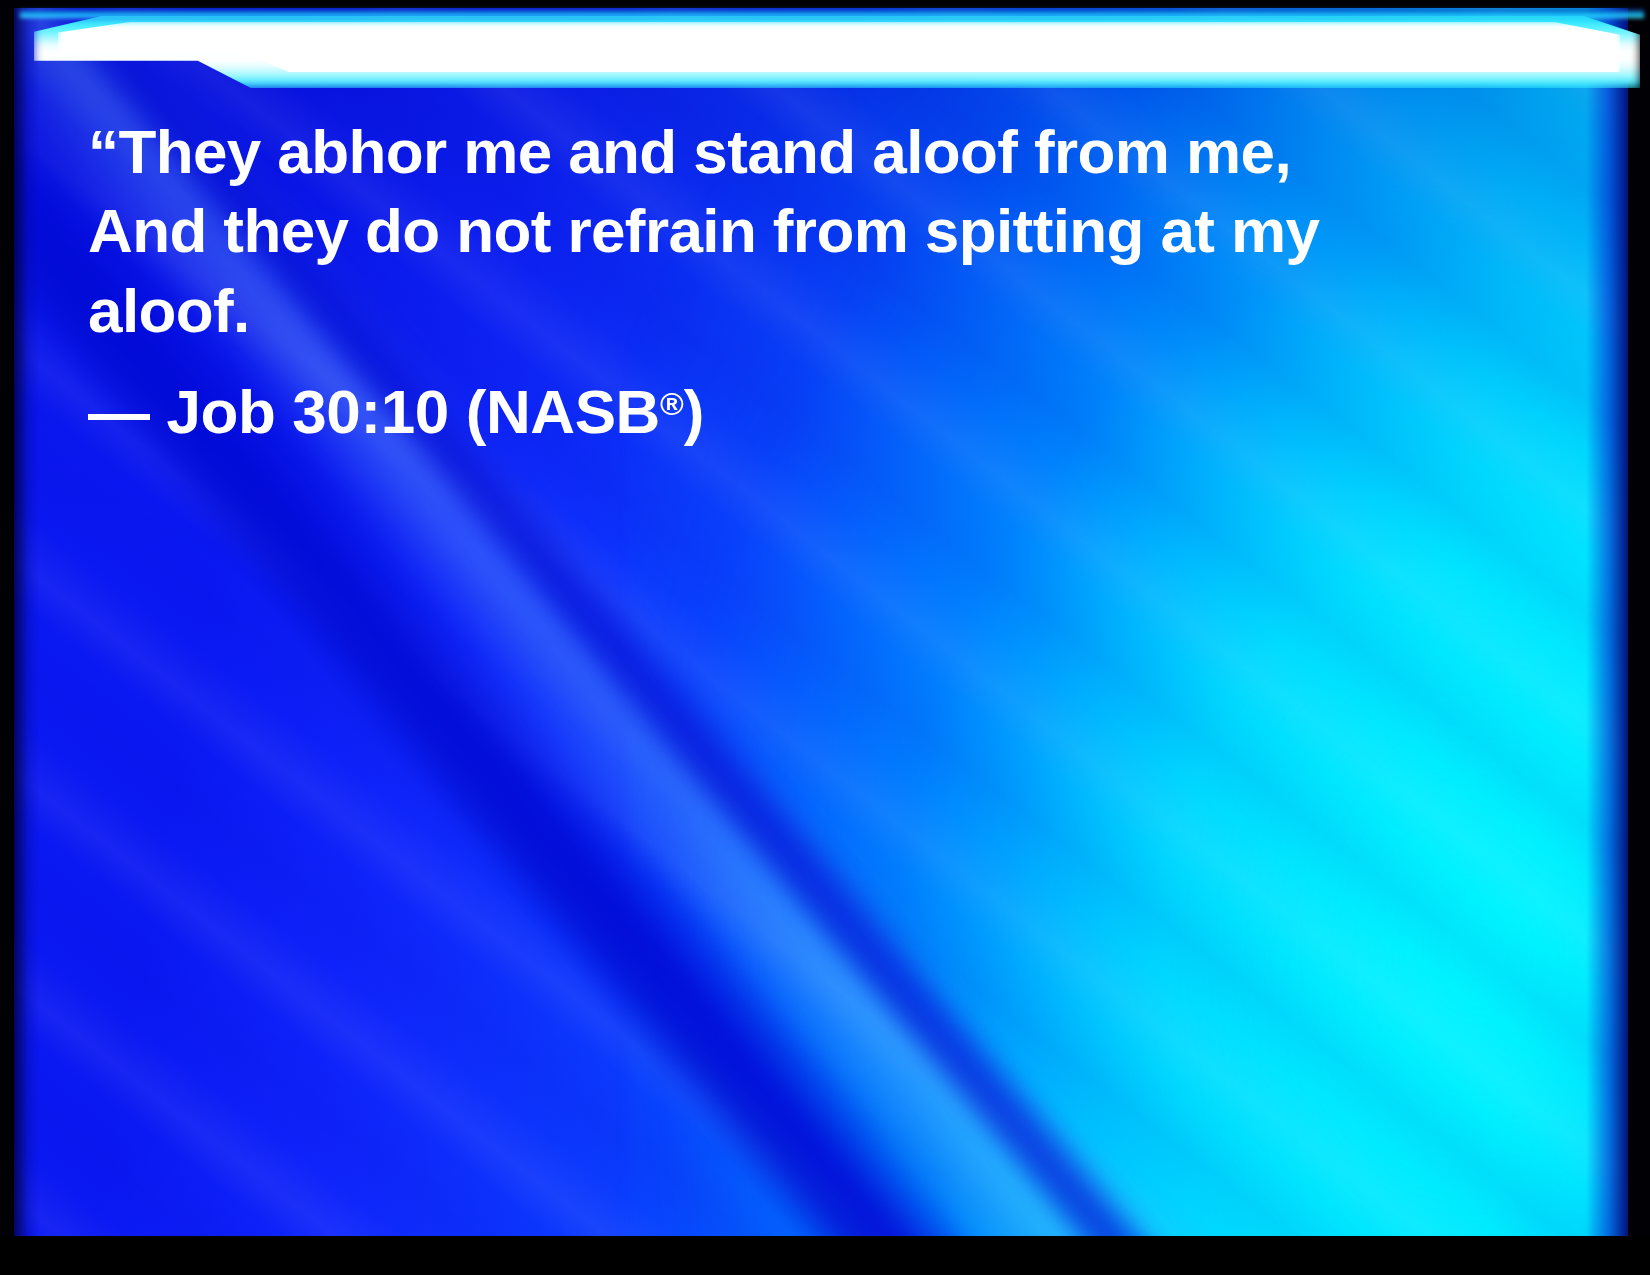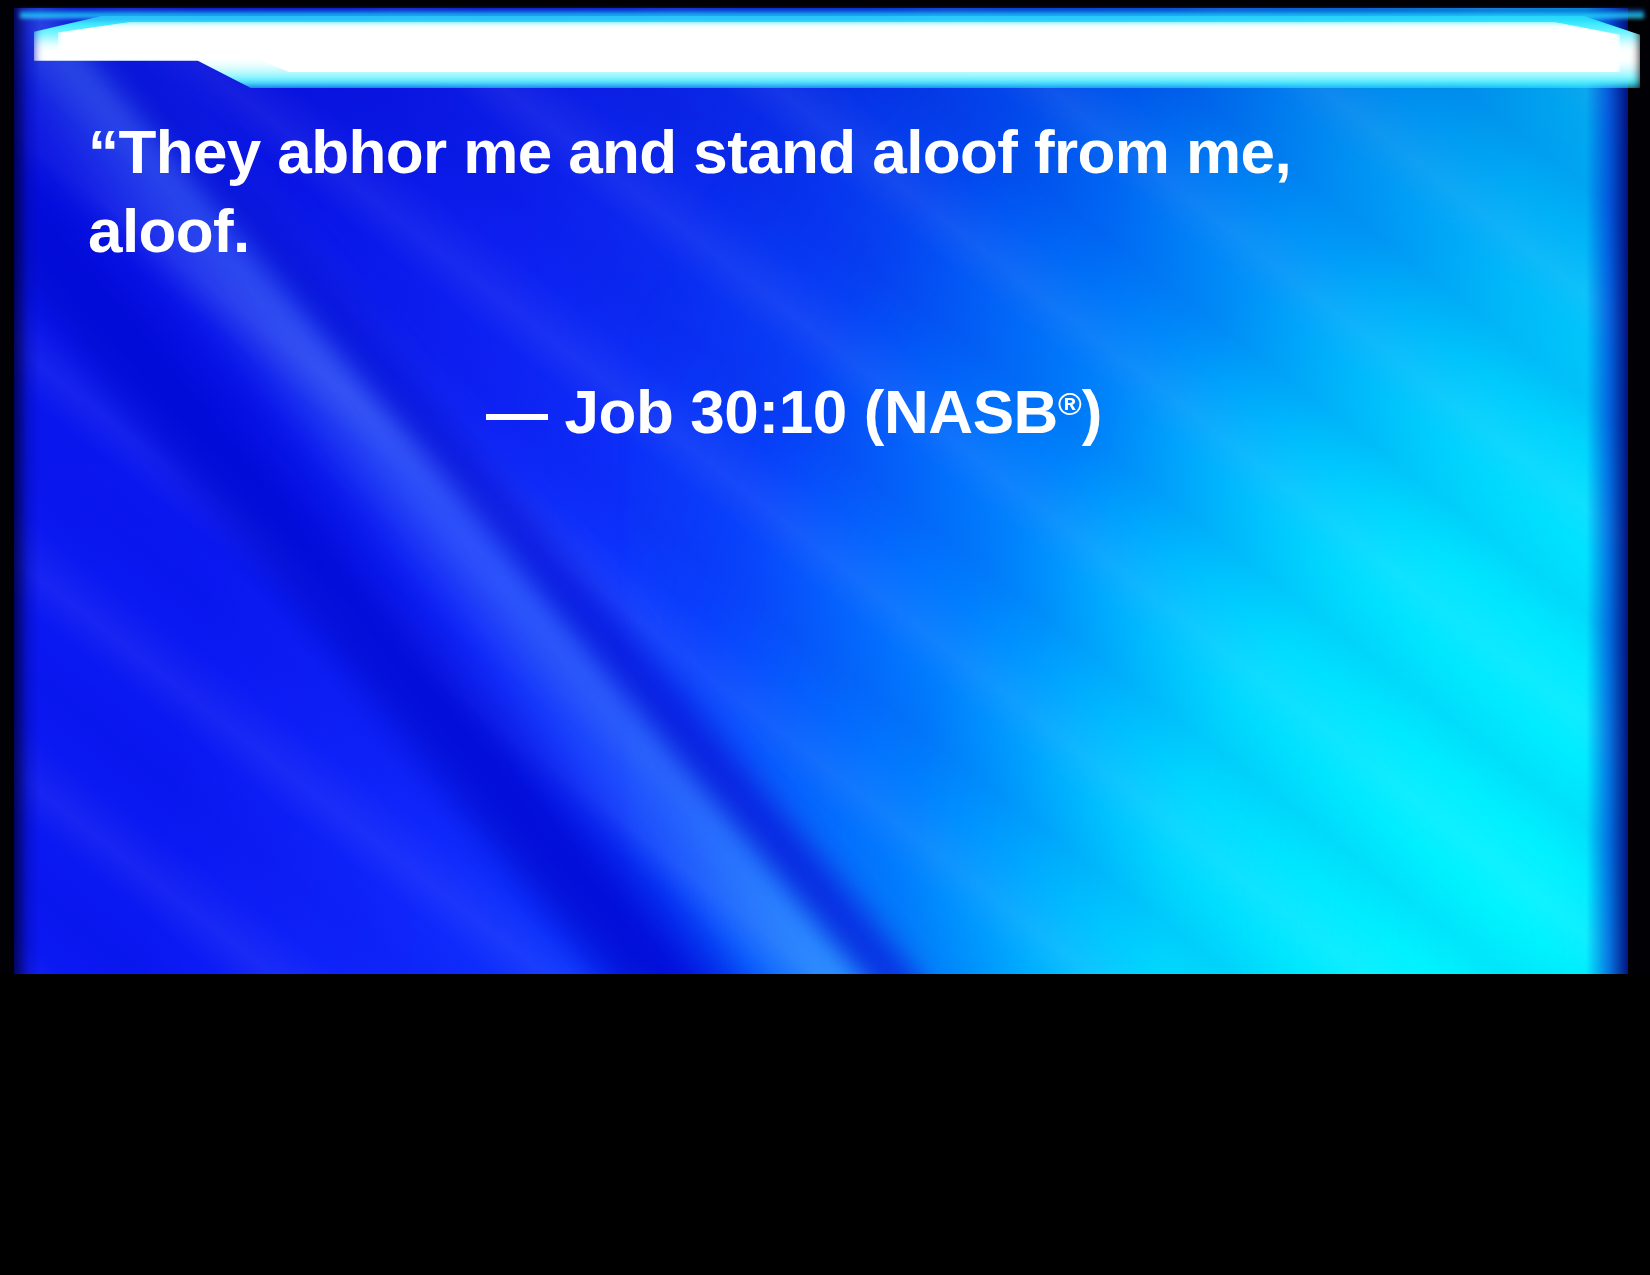--- a/index.html
+++ b/index.html
@@ -5,21 +5,21 @@
 <style>
   html,body{margin:0;padding:0;background:#000;}
   body{
     font-family:"Liberation Sans", sans-serif;
     -webkit-font-smoothing:antialiased;
   }
 
   .slide{
     position:relative;
     width:1650px;
-    height:974px;
+    height:1236px;
     background:#be185d;
     overflow:hidden;
   }
 
   
   .frame{
     position:absolute;
     left:0; top:0; right:0; bottom:0;
     background:#010005;
     z-index:1;
@@ -220,21 +220,21 @@
     font-size:62px;
     line-height:1.28;
     letter-spacing:-0.6px;
     white-space:nowrap;
   }
   .attribution{
     position:absolute;
     left:88px;
     top:372px;
     width:1412px;
-    text-align:center;
+    text-align:left;
     color:#ffffff;
     font-family:"Liberation Sans", sans-serif;
     font-weight:bold;
     font-size:62px;
     line-height:1.28;
     letter-spacing:-0.4px;
     z-index:5;
     white-space:nowrap;
   }
   .attribution .reg{
@@ -264,18 +264,19 @@
   </div>
 
   <div class="banner-wrap">
     <div class="banner-topline"></div>
     <div class="banner-cyan"></div>
     <div class="banner-white"></div>
   </div>
 
   <div class="verse-block">
     <div class="verse-line">“They abhor me and stand aloof from me,</div>
+    <div class="verse-line">And they do not refrain from spitting at my</div>
     <div class="verse-line">aloof.</div>
   </div>
 
   <div class="attribution"><span>— Job 30:10 (NASB</span><span class="reg">®</span><span>)</span></div>
 
 </div>
 
 </body></html>

